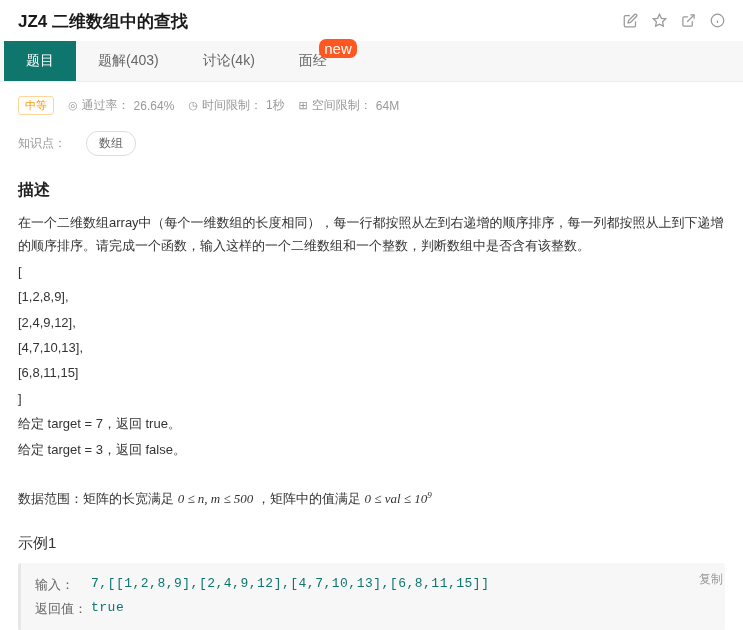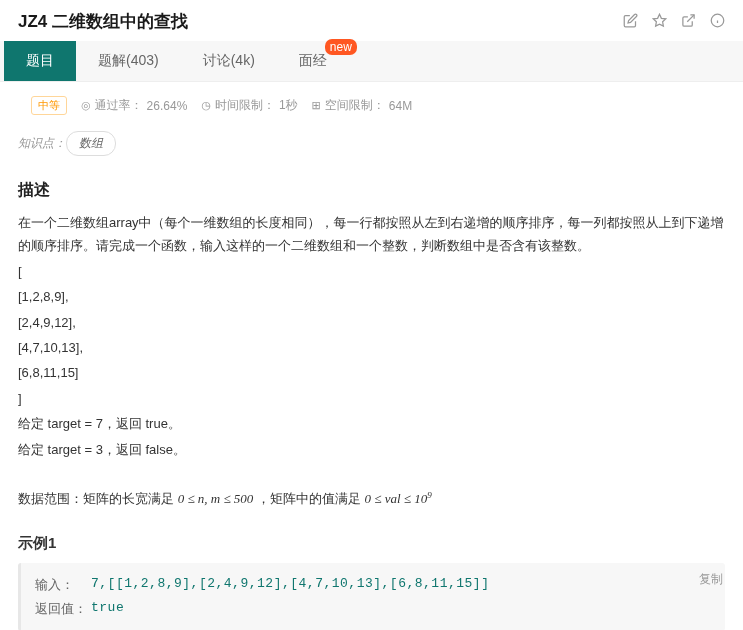--- a/index.html
+++ b/index.html
@@ -44,54 +44,52 @@
     .tab.active {
       background: #0f766e;
       color: #fff;
     }
     .tab-badge {
       position: absolute;
       top: -2px;
       right: -8px;
       background: #ff5722;
       color: #fff;
-      font-size: 12px;
+      font-size: 15px;
       padding: 1px 5px;
       border-radius: 7px;
     }
     .meta-row {
       display: flex;
       align-items: center;
       gap: 14px;
       padding: 14px 18px 10px;
       font-size: 12px;
       color: #999;
     }
     .difficulty {
       color: #ff9800;
       border: 1px solid #ffd699;
       padding: 1px 6px;
       border-radius: 3px;
       font-size: 11px;
-      margin-left: 13px;
     }
     .meta-item {
       display: flex;
       align-items: center;
       gap: 4px;
     }
     .meta-icon { font-size: 11px; }
     .knowledge-row {
       padding: 6px 18px 16px;
       display: flex;
       align-items: center;
-      gap: 0;
-      font-size: 12px;
-      color: #999;
-      font-style: italic;
+      gap: 20px;
+      font-size: 12px;
+      color: #999;
     }
     .tag {
       border: 1px solid #ddd;
       padding: 3px 12px;
       border-radius: 12px;
       color: #666;
       font-size: 12px;
       cursor: pointer;
     }
     .section-title {
@@ -109,21 +107,21 @@
     .description p { margin-bottom: 2px; }
     .data-range {
       padding: 10px 18px 14px;
       line-height: 1.9;
       font-size: 13px;
       color: #333;
     }
     .math { font-family: "Times New Roman", serif; font-style: italic; }
     .example-title {
       font-size: 15px;
-      font-weight: 700;
+      font-weight: 400;
       padding: 8px 18px 10px;
     }
     .example-box {
       margin: 0 18px 12px;
       background: #f7f7f7;
       border-left: 3px solid #e7e7e7;
       padding: 10px 14px;
       border-radius: 3px;
       position: relative;
     }

